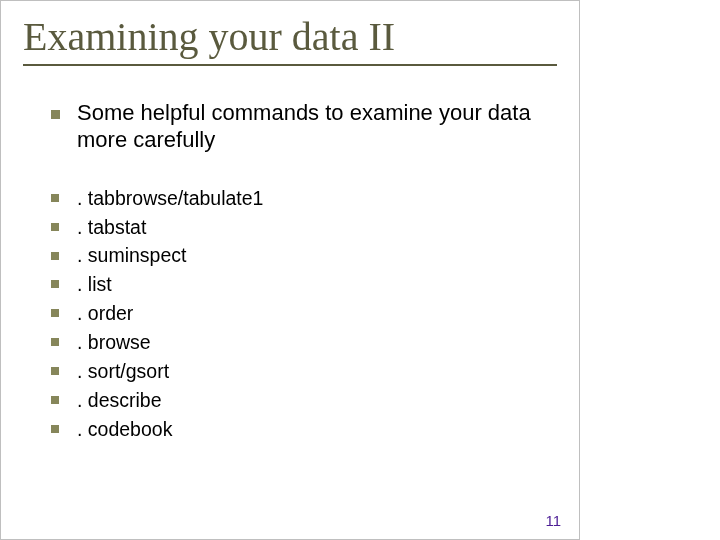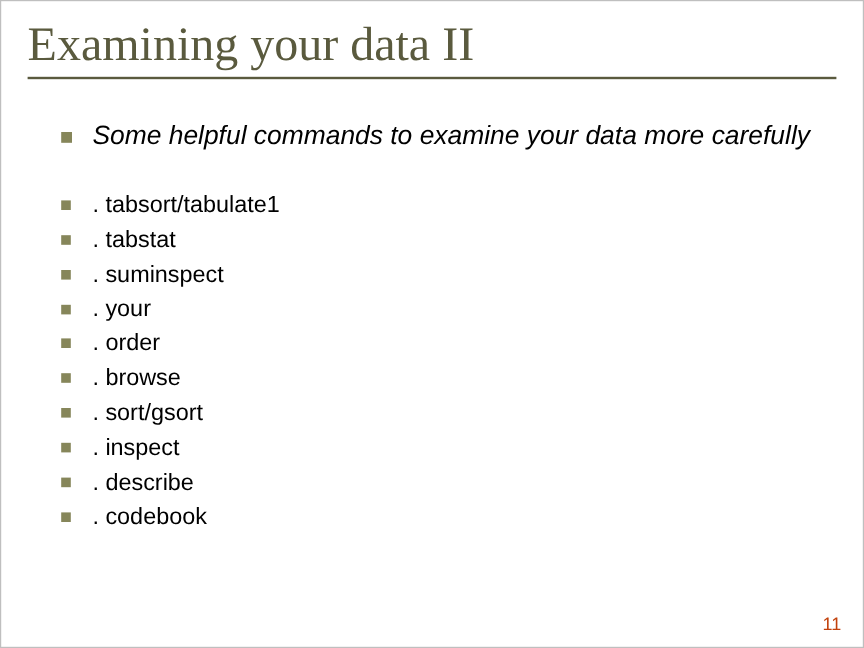--- a/index.html
+++ b/index.html
@@ -7,21 +7,21 @@
     padding: 0;
     width: 720px;
     height: 540px;
     background: #ffffff;
     font-family: Arial, Helvetica, sans-serif;
     color: #000;
     overflow: hidden;
   }
   .slide {
     position: relative;
-    width: 720px;
+    width: 580px;
     height: 540px;
     box-sizing: border-box;
     padding: 12px 22px 0 22px;
     border: 1px solid #bfbfbf;
   }
   .title {
     font-family: Georgia, 'Times New Roman', serif;
     font-size: 40px;
     color: #5a5a3e;
     margin: 0 0 4px 0;
@@ -29,21 +29,20 @@
   }
   .rule {
     height: 2px;
     background: #5a5a3e;
     margin: 0 0 34px 0;
   }
   ul.bullets {
     list-style: none;
     margin: 0;
     padding: 0 0 0 28px;
-    font-style: italic;
   }
   ul.bullets > li {
     position: relative;
     font-size: 22px;
     line-height: 1.22;
     padding-left: 26px;
   }
   .lead {
     margin-bottom: 30px !important;
   }
@@ -75,41 +74,40 @@
     width: 8px;
     height: 8px;
     background: #86865a;
   }
   .u1 { }
   .pagenum {
     position: absolute;
     right: 18px;
     bottom: 10px;
     font-size: 15px;
-    color: #c2410c;
+    color: #4c1d95;
   }
 </style>
 </head>
 <body>
 
 <div class="slide">
   <h1 class="title">Examining your data II</h1>
   <div class="rule"></div>
 
   <ul class="bullets">
     <li class="lead">Some helpful commands to examine your data more carefully</li>
   </ul>
 
   <ul class="sub" id="sublist">
-      <li><span>. </span><span class="u1">tab</span><span>sort/tabulate1</span></li>
+      <li><span>. </span><span class="u1">tab</span><span>browse/tabulate1</span></li>
       <li><span>. tabstat</span></li>
       <li><span>. </span><span class="u1">sum</span><span>inspect</span></li>
-      <li><span>. your</span></li>
+      <li><span>. list</span></li>
       <li><span>. order</span></li>
       <li><span>. browse</span></li>
       <li><span>. sort/gsort</span></li>
-      <li><span>. inspect</span></li>
       <li><span>. </span><span class="u1">d</span><span>escribe</span></li>
       <li><span>. codebook</span></li>
     </ul>
 
   <div class="pagenum">11</div>
 </div>
 
 </body></html>

